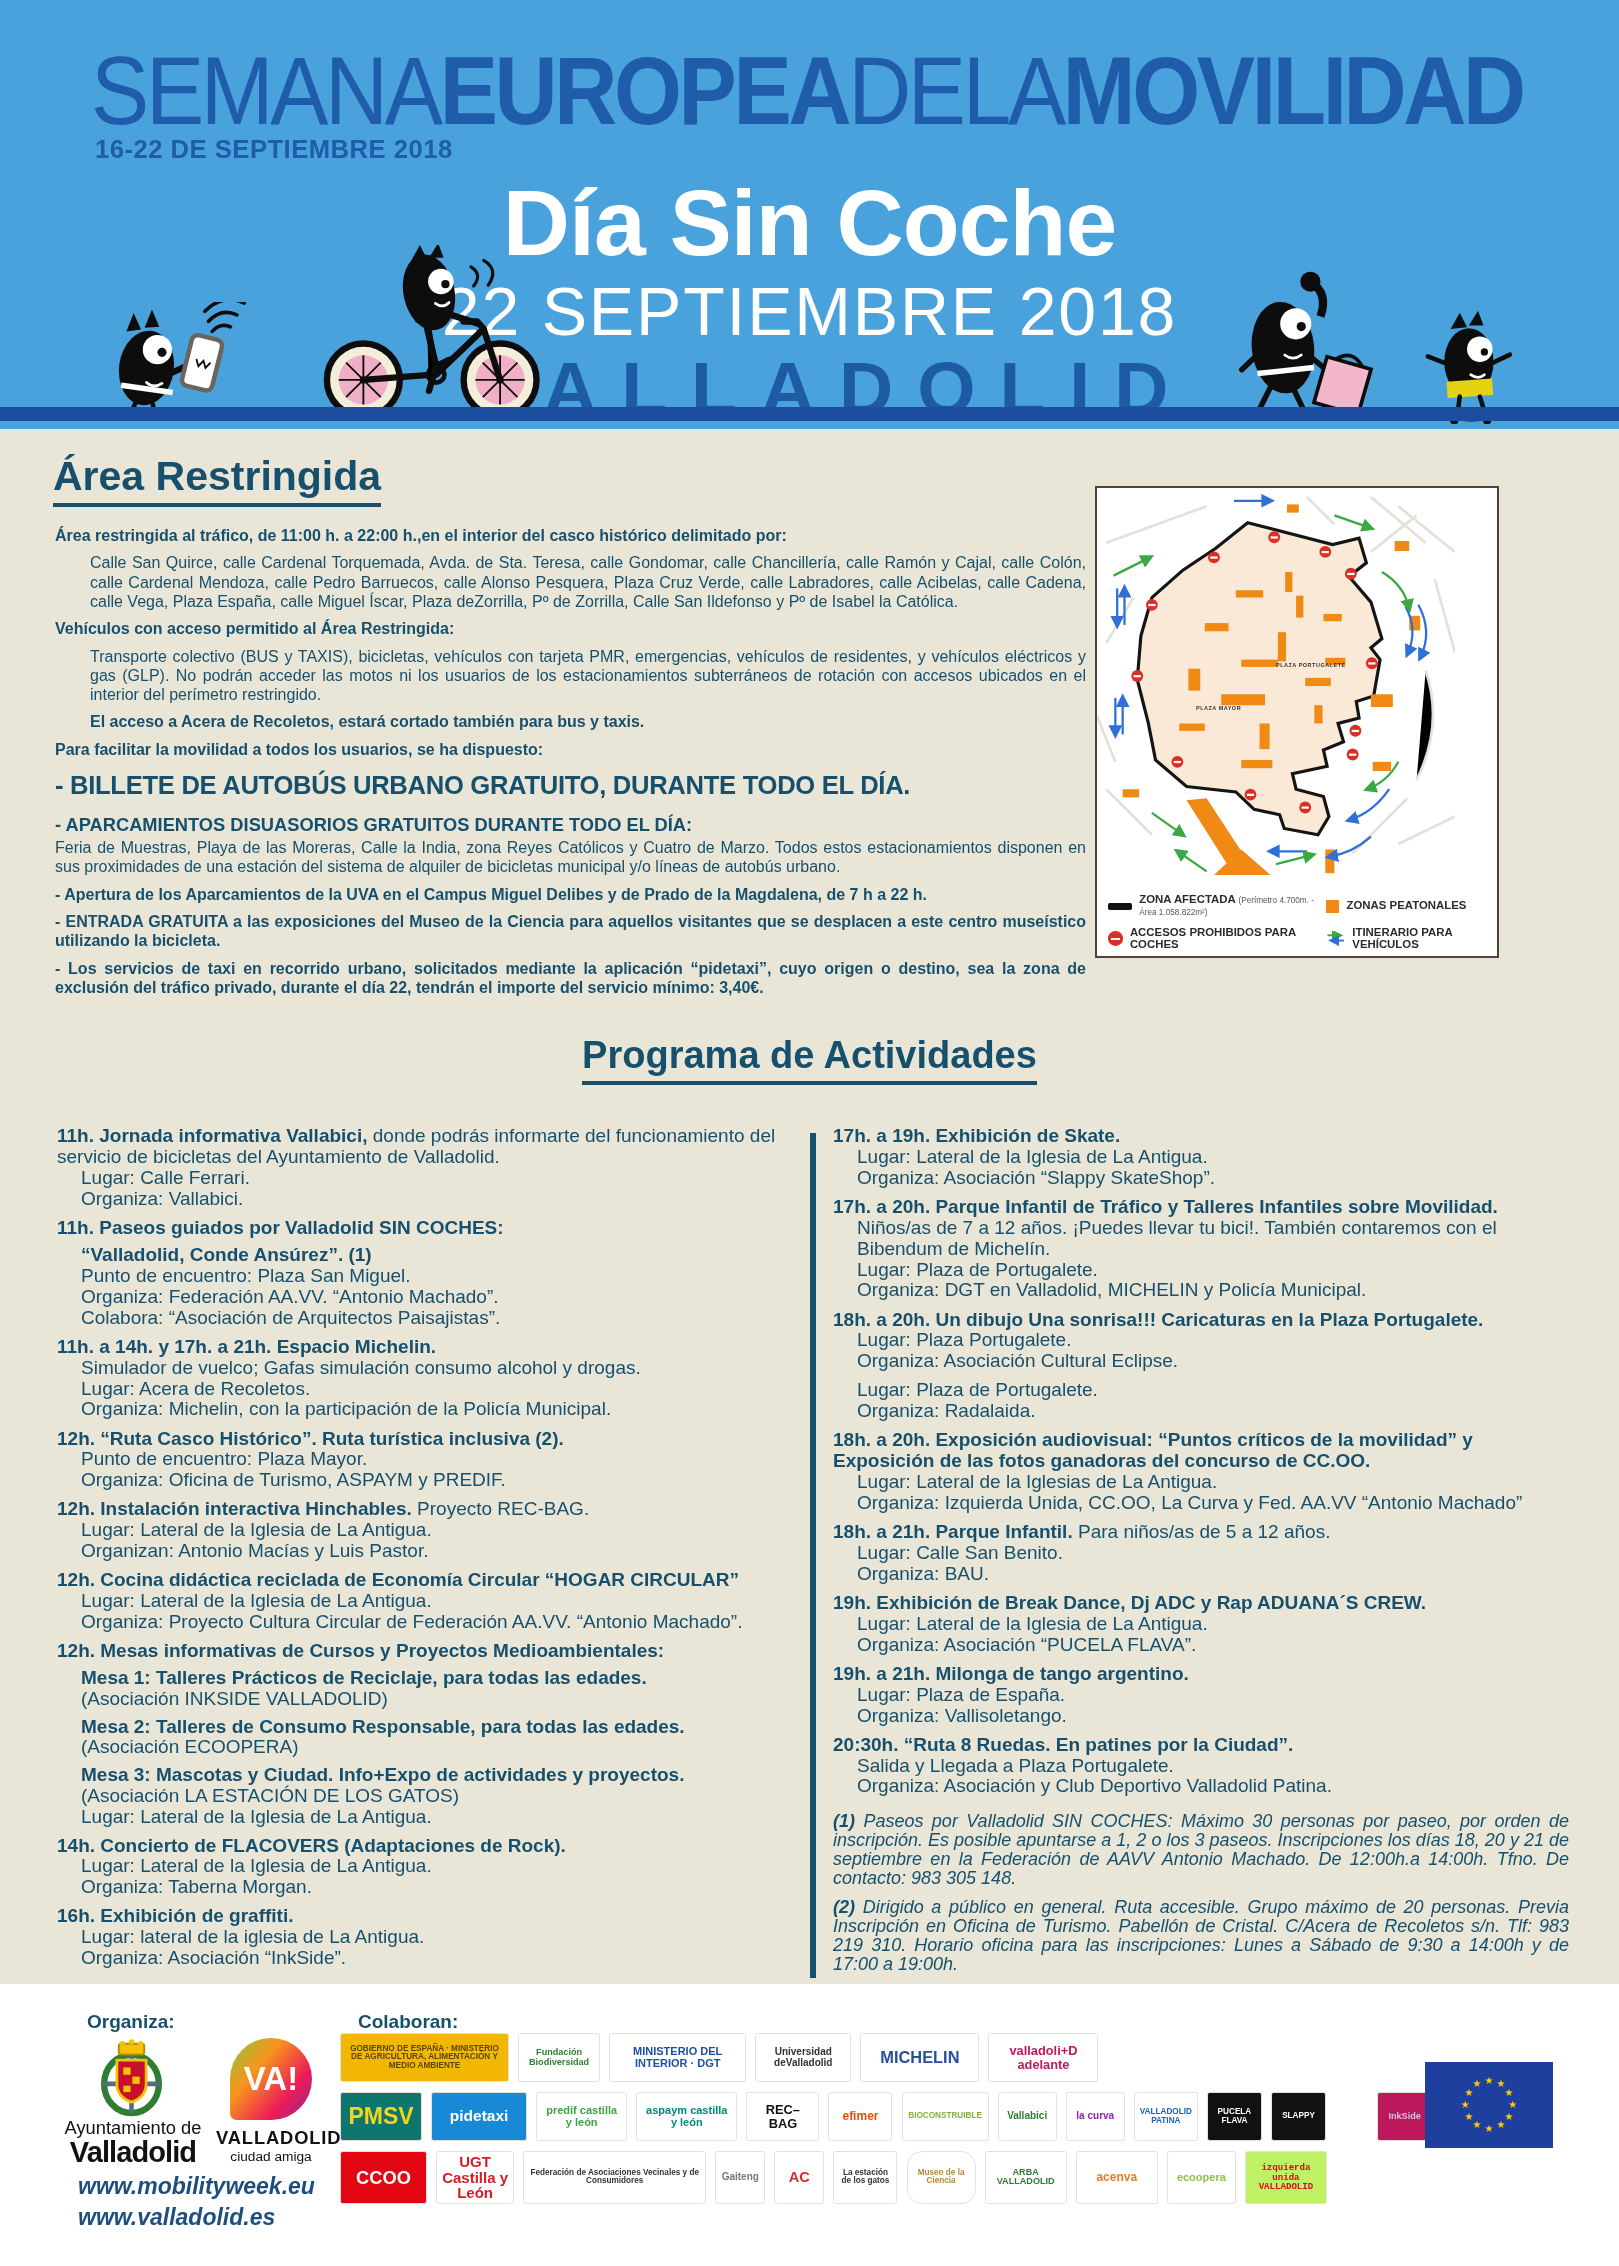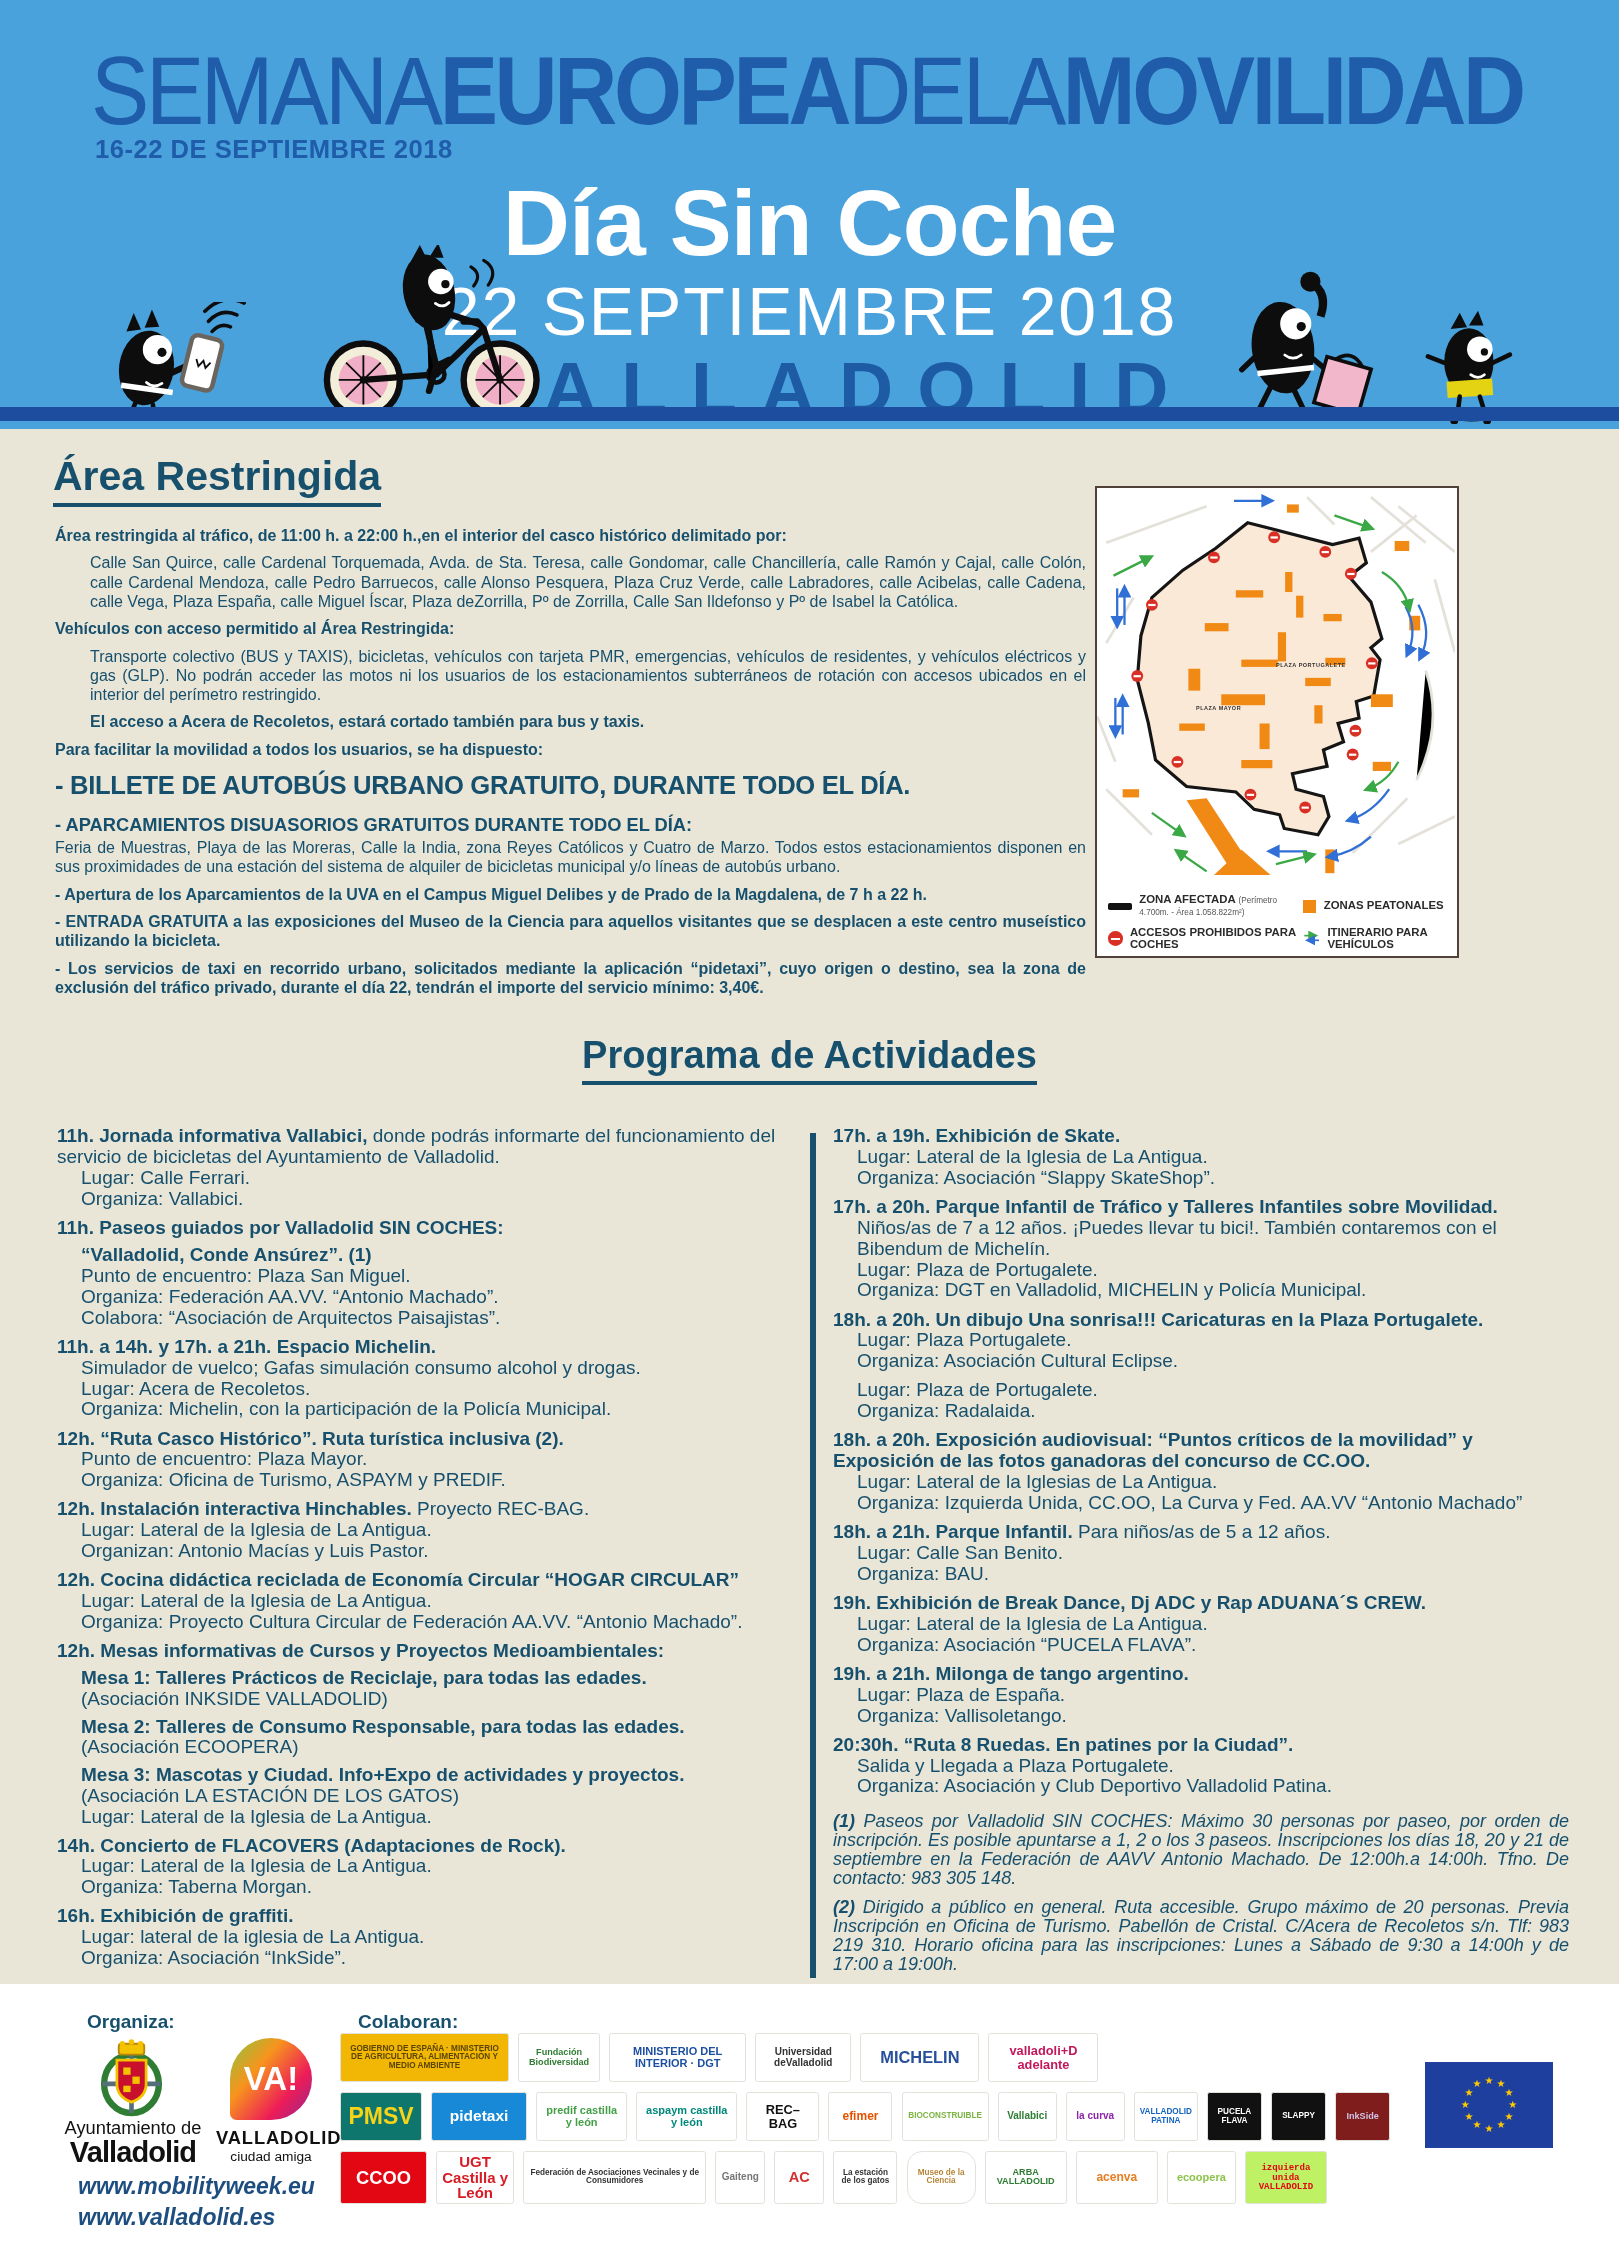--- a/index.html
+++ b/index.html
@@ -24,21 +24,21 @@
   .main-bg{position:absolute;left:0;top:429px;width:1619px;height:1555px;background:#e9e6d8}
   .area-title{position:absolute;left:53px;top:453px;font-size:41px;font-weight:700;color:#17506d;
               border-bottom:4.6px solid #17506d;padding-bottom:2.7px}
   .area-text{position:absolute;left:55px;top:526px;width:1031px}
   .ap{font-size:16px;line-height:1.2;margin:0 0 8.2px}
   .ind{padding-left:35px}
   .just{text-align:justify}
   .billete{font-size:25.6px;font-weight:700;margin:12px 0 14.6px;letter-spacing:-0.3px}
   .aparc-h{font-size:18.3px;font-weight:700;margin:0 0 1.8px}
   
-  .map-box{position:absolute;left:1095px;top:486px;width:364px;height:472px;background:#fff;
+  .map-box{position:absolute;left:1095px;top:486px;width:404px;height:472px;background:#fff;
            border:2.7px solid #52403a;box-sizing:border-box}
   .map-lbl{position:absolute;font-size:5.5px;color:#333;font-weight:700;letter-spacing:0.5px;white-space:nowrap}
   .legend{position:absolute;left:11px;right:7.3px;bottom:5.5px;display:grid;
           grid-template-columns:57% 43%;row-gap:8.2px;align-items:center;
           font-size:11.4px;font-weight:700;color:#2b2b2b}
   .leg-item{display:flex;align-items:center;gap:7.3px;line-height:1.05}
   .leg-item .sm{font-size:8.2px;font-weight:400;color:#555}
   .ic-zona{width:24px;height:6.4px;background:#111;border-radius:1.8px;flex:0 0 auto}
   .ic-orange{width:13.7px;height:13.7px;background:#f18a15;flex:0 0 auto}
   .ic-no{width:14.6px;height:14.6px;border-radius:50%;background:#d93025;position:relative;flex:0 0 auto}
@@ -469,21 +469,21 @@
         <div class="tile" style="background: rgb(255, 255, 255); color: rgb(67, 160, 71); width: 91px; flex: 0 0 91px; font-size: 11px;">predif castilla y león</div>
         <div class="tile" style="background: rgb(255, 255, 255); color: rgb(0, 137, 123); width: 101px; flex: 0 0 101px; font-size: 11px;">aspaym castilla y león</div>
         <div class="tile" style="background: rgb(255, 255, 255); color: rgb(17, 17, 17); width: 73px; flex: 0 0 73px; font-size: 12.8px;">REC–BAG</div>
         <div class="tile" style="background: rgb(255, 255, 255); color: rgb(230, 81, 0); width: 64px; flex: 0 0 64px; font-size: 12px;">efimer</div>
         <div class="tile" style="background: rgb(255, 255, 255); color: rgb(124, 179, 66); width: 87px; flex: 0 0 87px; font-size: 8.2px;">BIOCONSTRUIBLE</div>
         <div class="tile" style="background: rgb(255, 255, 255); color: rgb(46, 125, 50); width: 59px; flex: 0 0 59px; font-size: 10px;">Vallabici</div>
         <div class="tile" style="background: rgb(255, 255, 255); color: rgb(142, 36, 170); width: 59px; flex: 0 0 59px; font-size: 10px;">la curva</div>
         <div class="tile" style="background: rgb(255, 255, 255); color: rgb(21, 101, 192); width: 64px; flex: 0 0 64px; font-size: 8.2px;">VALLADOLID PATINA</div>
         <div class="tile" style="background: rgb(17, 17, 17); color: rgb(255, 255, 255); width: 55px; flex: 0 0 55px; font-size: 8.2px; text-align: center;">PUCELA FLAVA</div>
         <div class="tile" style="background: rgb(17, 17, 17); color: rgb(255, 255, 255); width: 55px; flex: 0 0 55px; font-size: 8.2px;">SLAPPY</div>
-        <div class="tile" style="background: #7f1d1d; color: rgb(207, 195, 232); width: 55px; flex: 0 0 55px; font-size: 9.1px;">InkSide</div>
+        <div class="tile" style="background: #be185d; color: rgb(207, 195, 232); width: 55px; flex: 0 0 55px; font-size: 9.1px; margin-left: 42px;">InkSide</div>
       </div>
     <div class="lrow" id="lrow2">
         <div class="tile" style="background: rgb(227, 6, 19); color: rgb(255, 255, 255); width: 87px; flex: 0 0 87px; font-size: 18.3px;">CCOO</div>
         <div class="tile" style="background: rgb(255, 255, 255); color: rgb(216, 27, 36); width: 78px; flex: 0 0 78px; font-size: 15px;">UGT Castilla y León</div>
         <div class="tile" style="background: rgb(255, 255, 255); color: rgb(51, 51, 51); width: 183px; flex: 0 0 183px; font-size: 8.2px;">Federación de Asociaciones Vecinales y de Consumidores</div>
         <div class="tile" style="background: rgb(255, 255, 255); color: rgb(119, 119, 119); width: 50px; flex: 0 0 50px; font-size: 10px;">Gaiteng</div>
         <div class="tile" style="background: rgb(255, 255, 255); color: rgb(211, 47, 47); width: 50px; flex: 0 0 50px; font-size: 14.6px;">AC</div>
         <div class="tile" style="background: rgb(255, 255, 255); color: rgb(51, 51, 51); width: 64px; flex: 0 0 64px; font-size: 8.2px;">La estación de los gatos</div>
         <div class="tile" style="background: rgb(255, 255, 255); color: rgb(181, 134, 58); width: 69px; flex: 0 0 69px; font-size: 8.2px; border-radius: 15px;">Museo de la Ciencia</div>
         <div class="tile" style="background: rgb(255, 255, 255); color: rgb(46, 125, 50); width: 82px; flex: 0 0 82px; font-size: 9.1px;">ARBA VALLADOLID</div>

